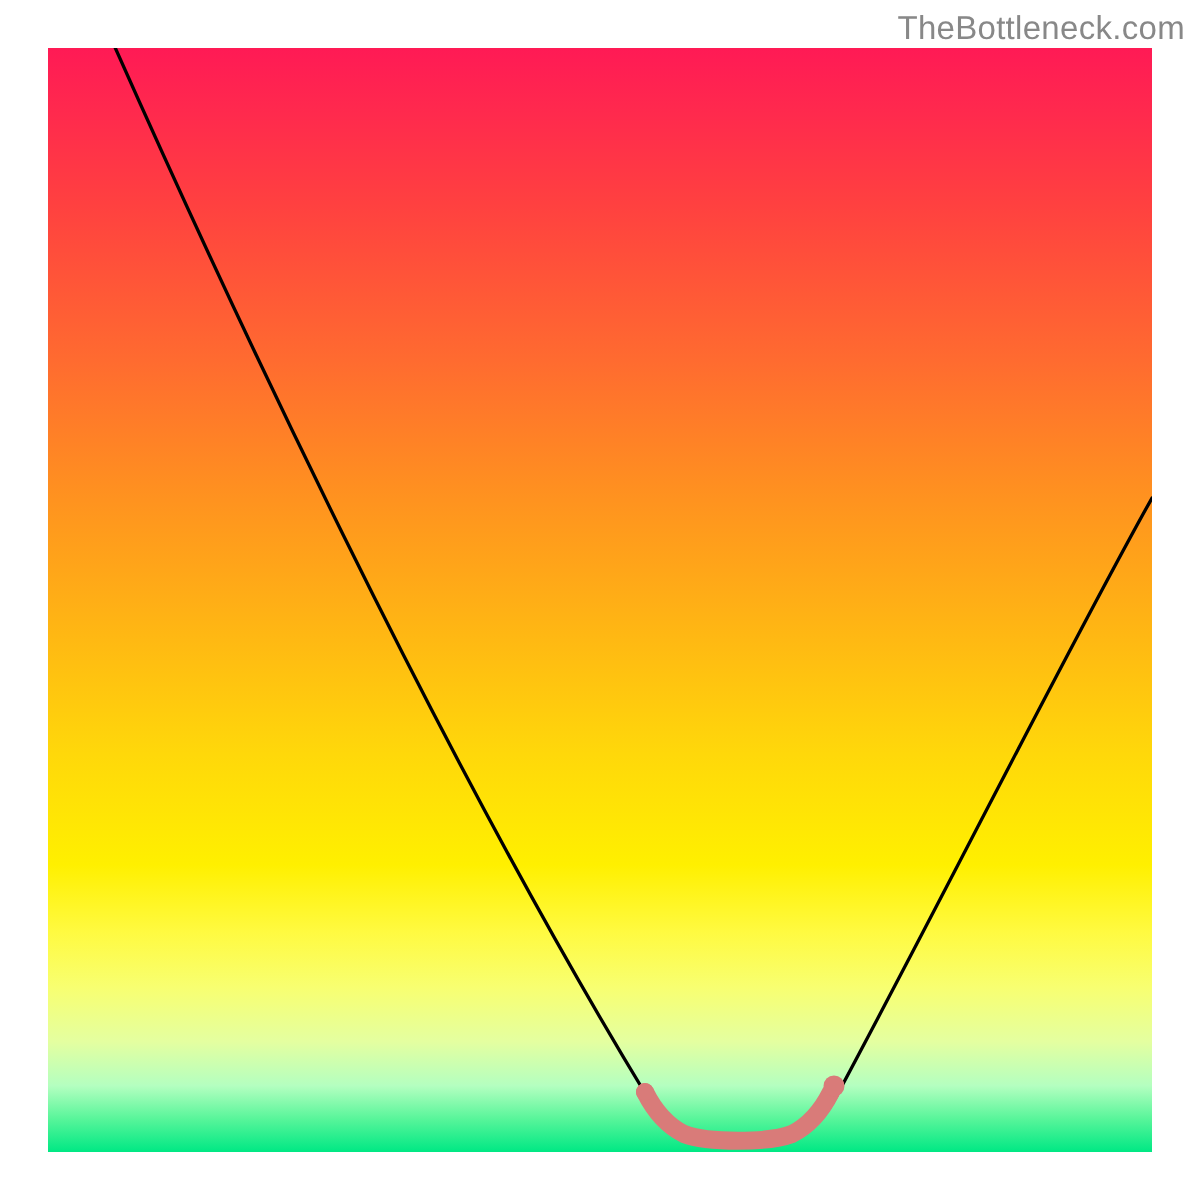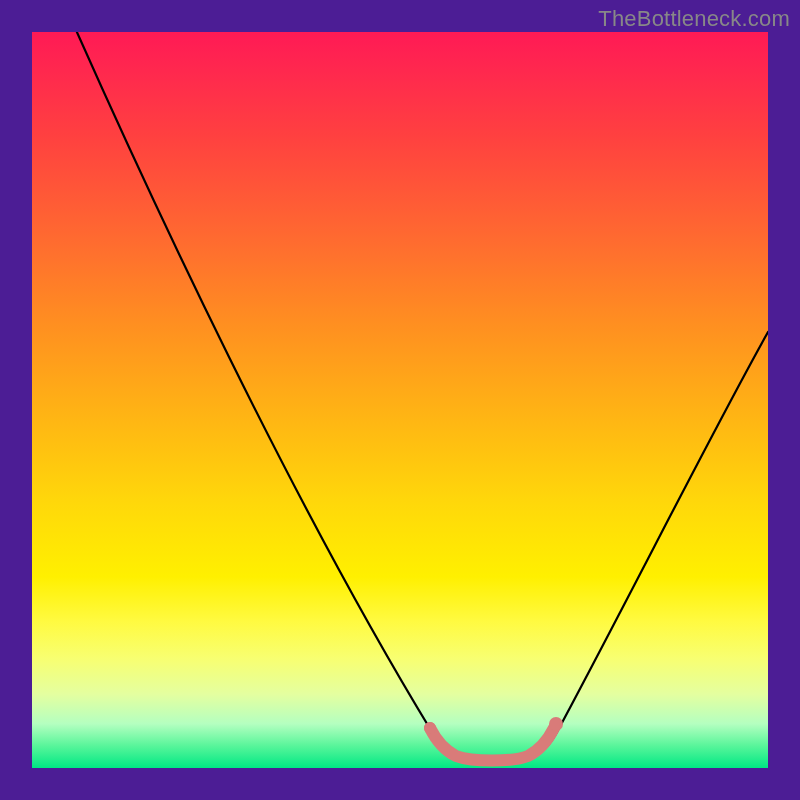--- a/index.html
+++ b/index.html
@@ -10,21 +10,21 @@
     background: #000;
     overflow: hidden;
     font-family: Arial, Helvetica, sans-serif;
   }
   .frame {
     position: absolute;
     top: 0;
     left: 0;
     width: 800px;
     height: 800px;
-    background: #4c1d95;
+    background: #ffffff;
   }
   .plot {
     position: absolute;
     top: 32px;
     left: 32px;
     width: 736px;
     height: 736px;
     background: linear-gradient(to bottom,
       #ff1a55 0%,
       #ff2a4d 6%,

